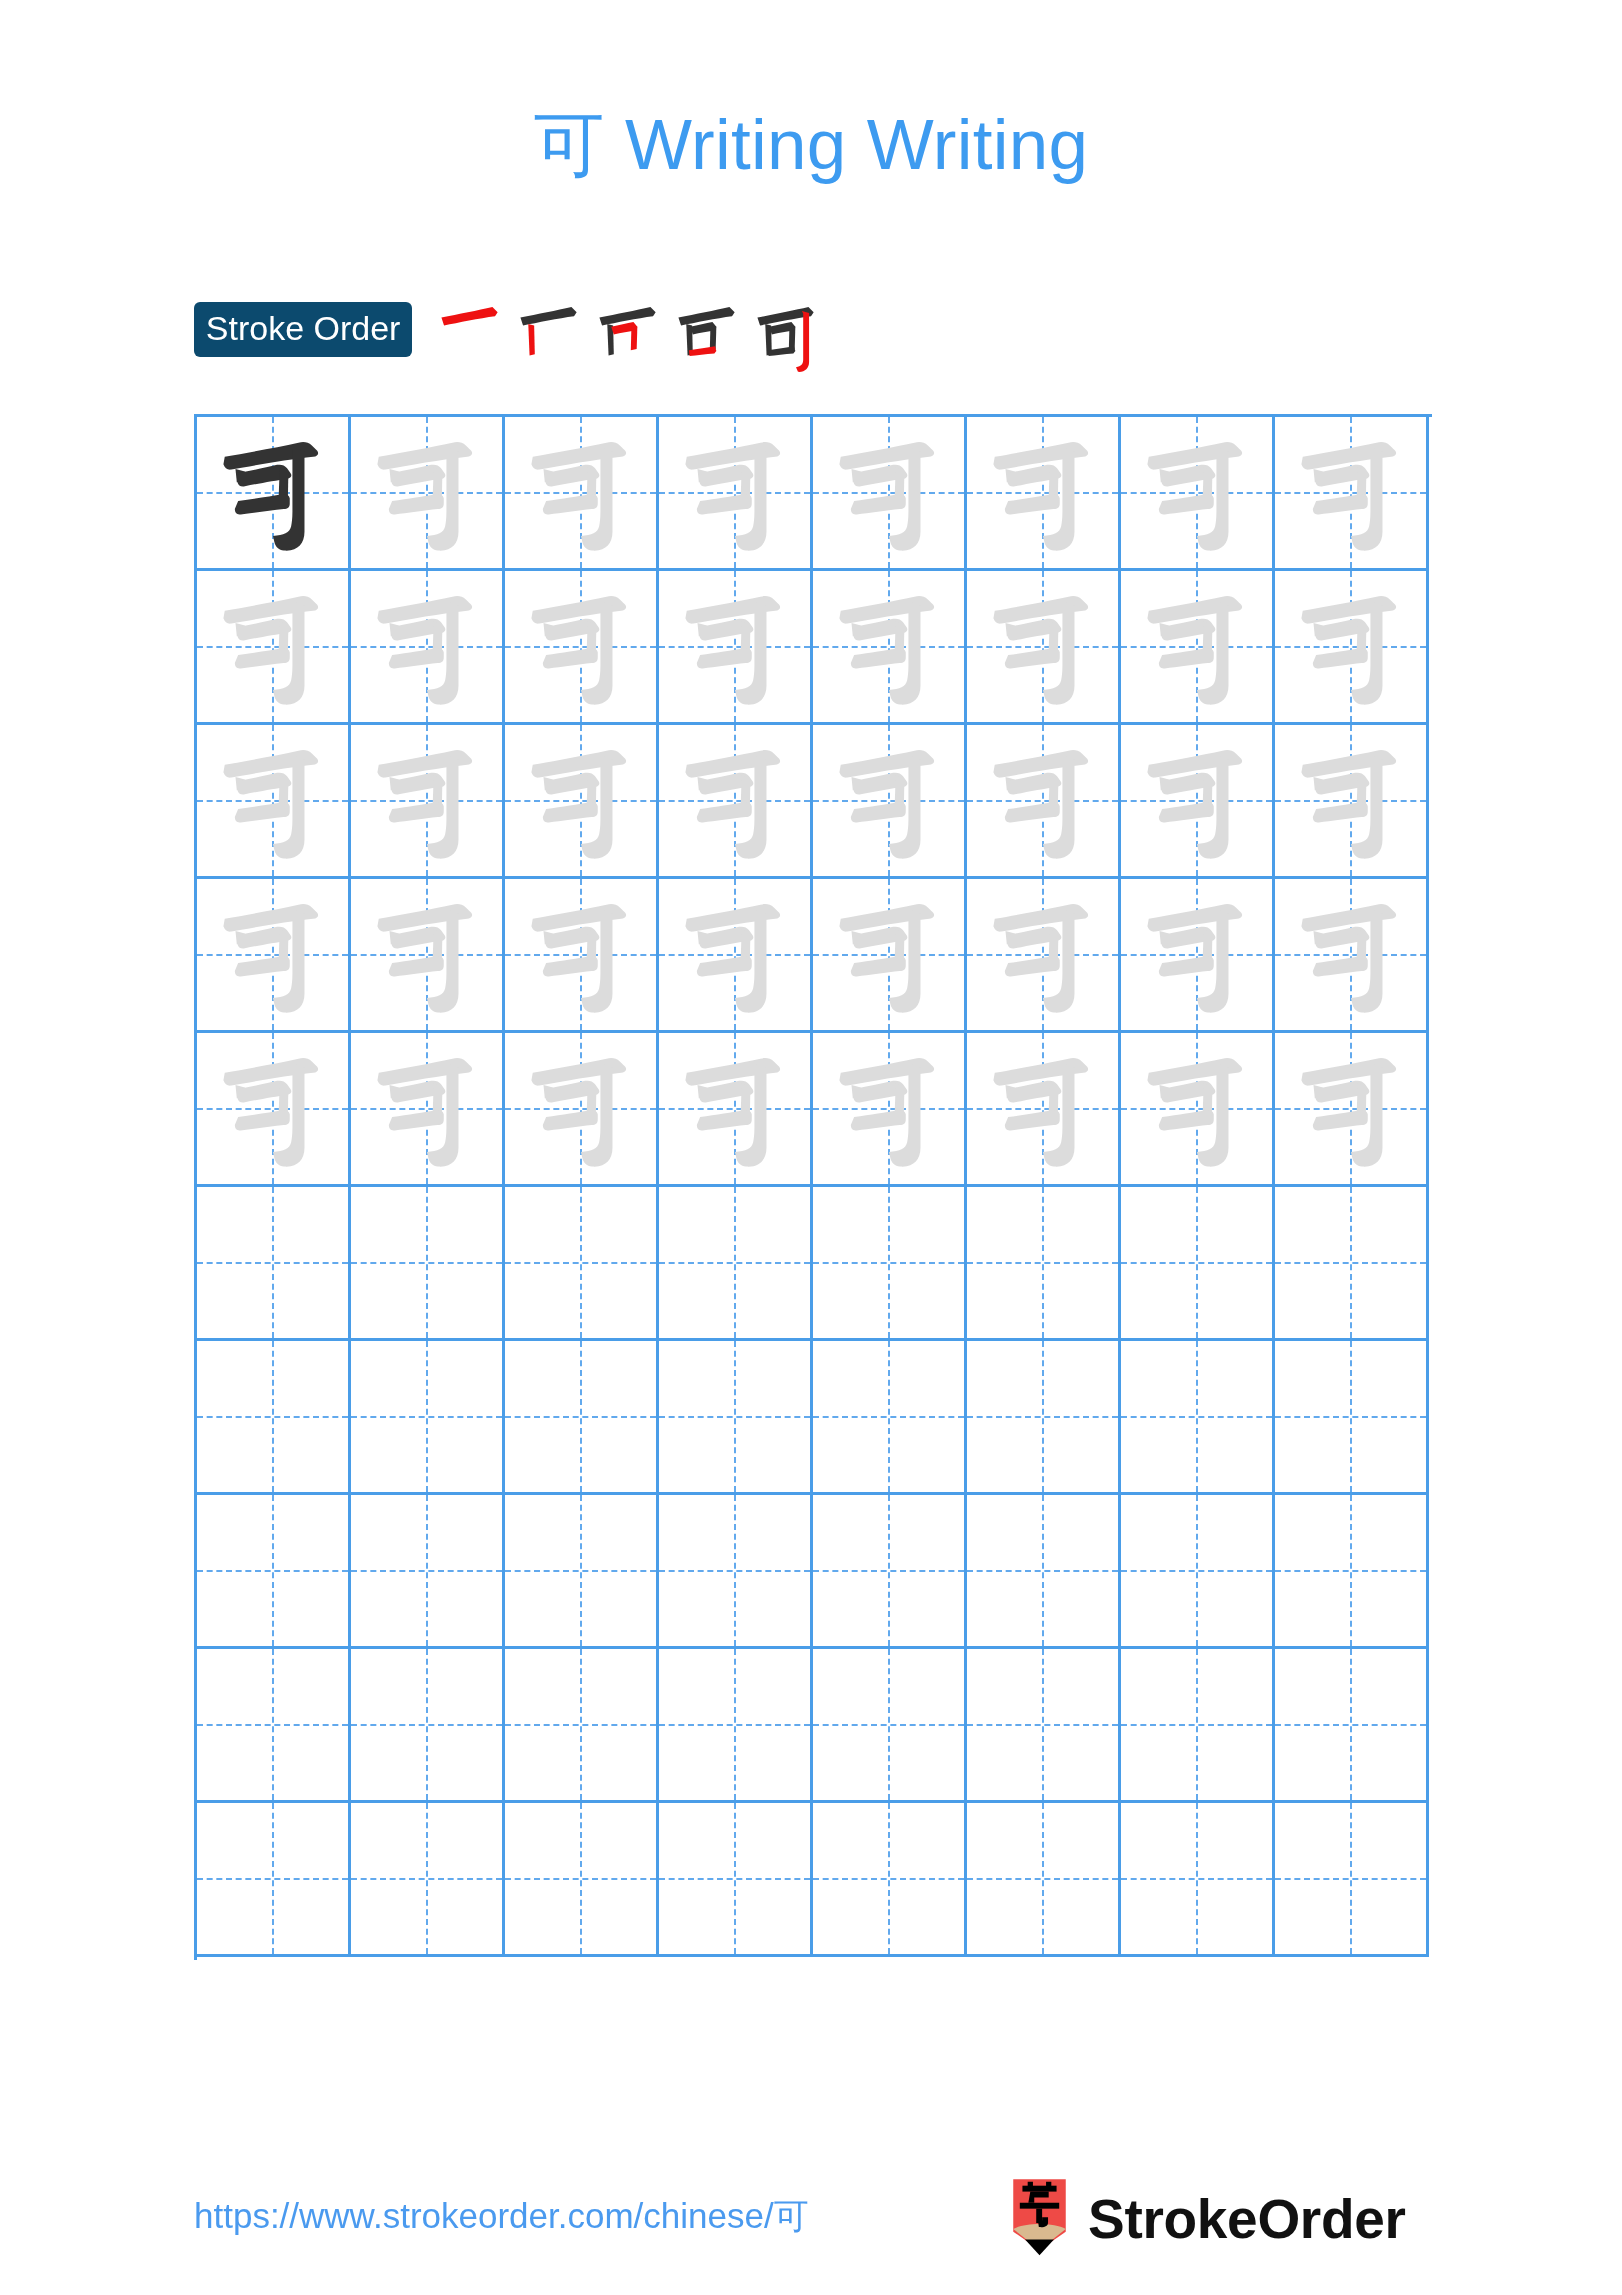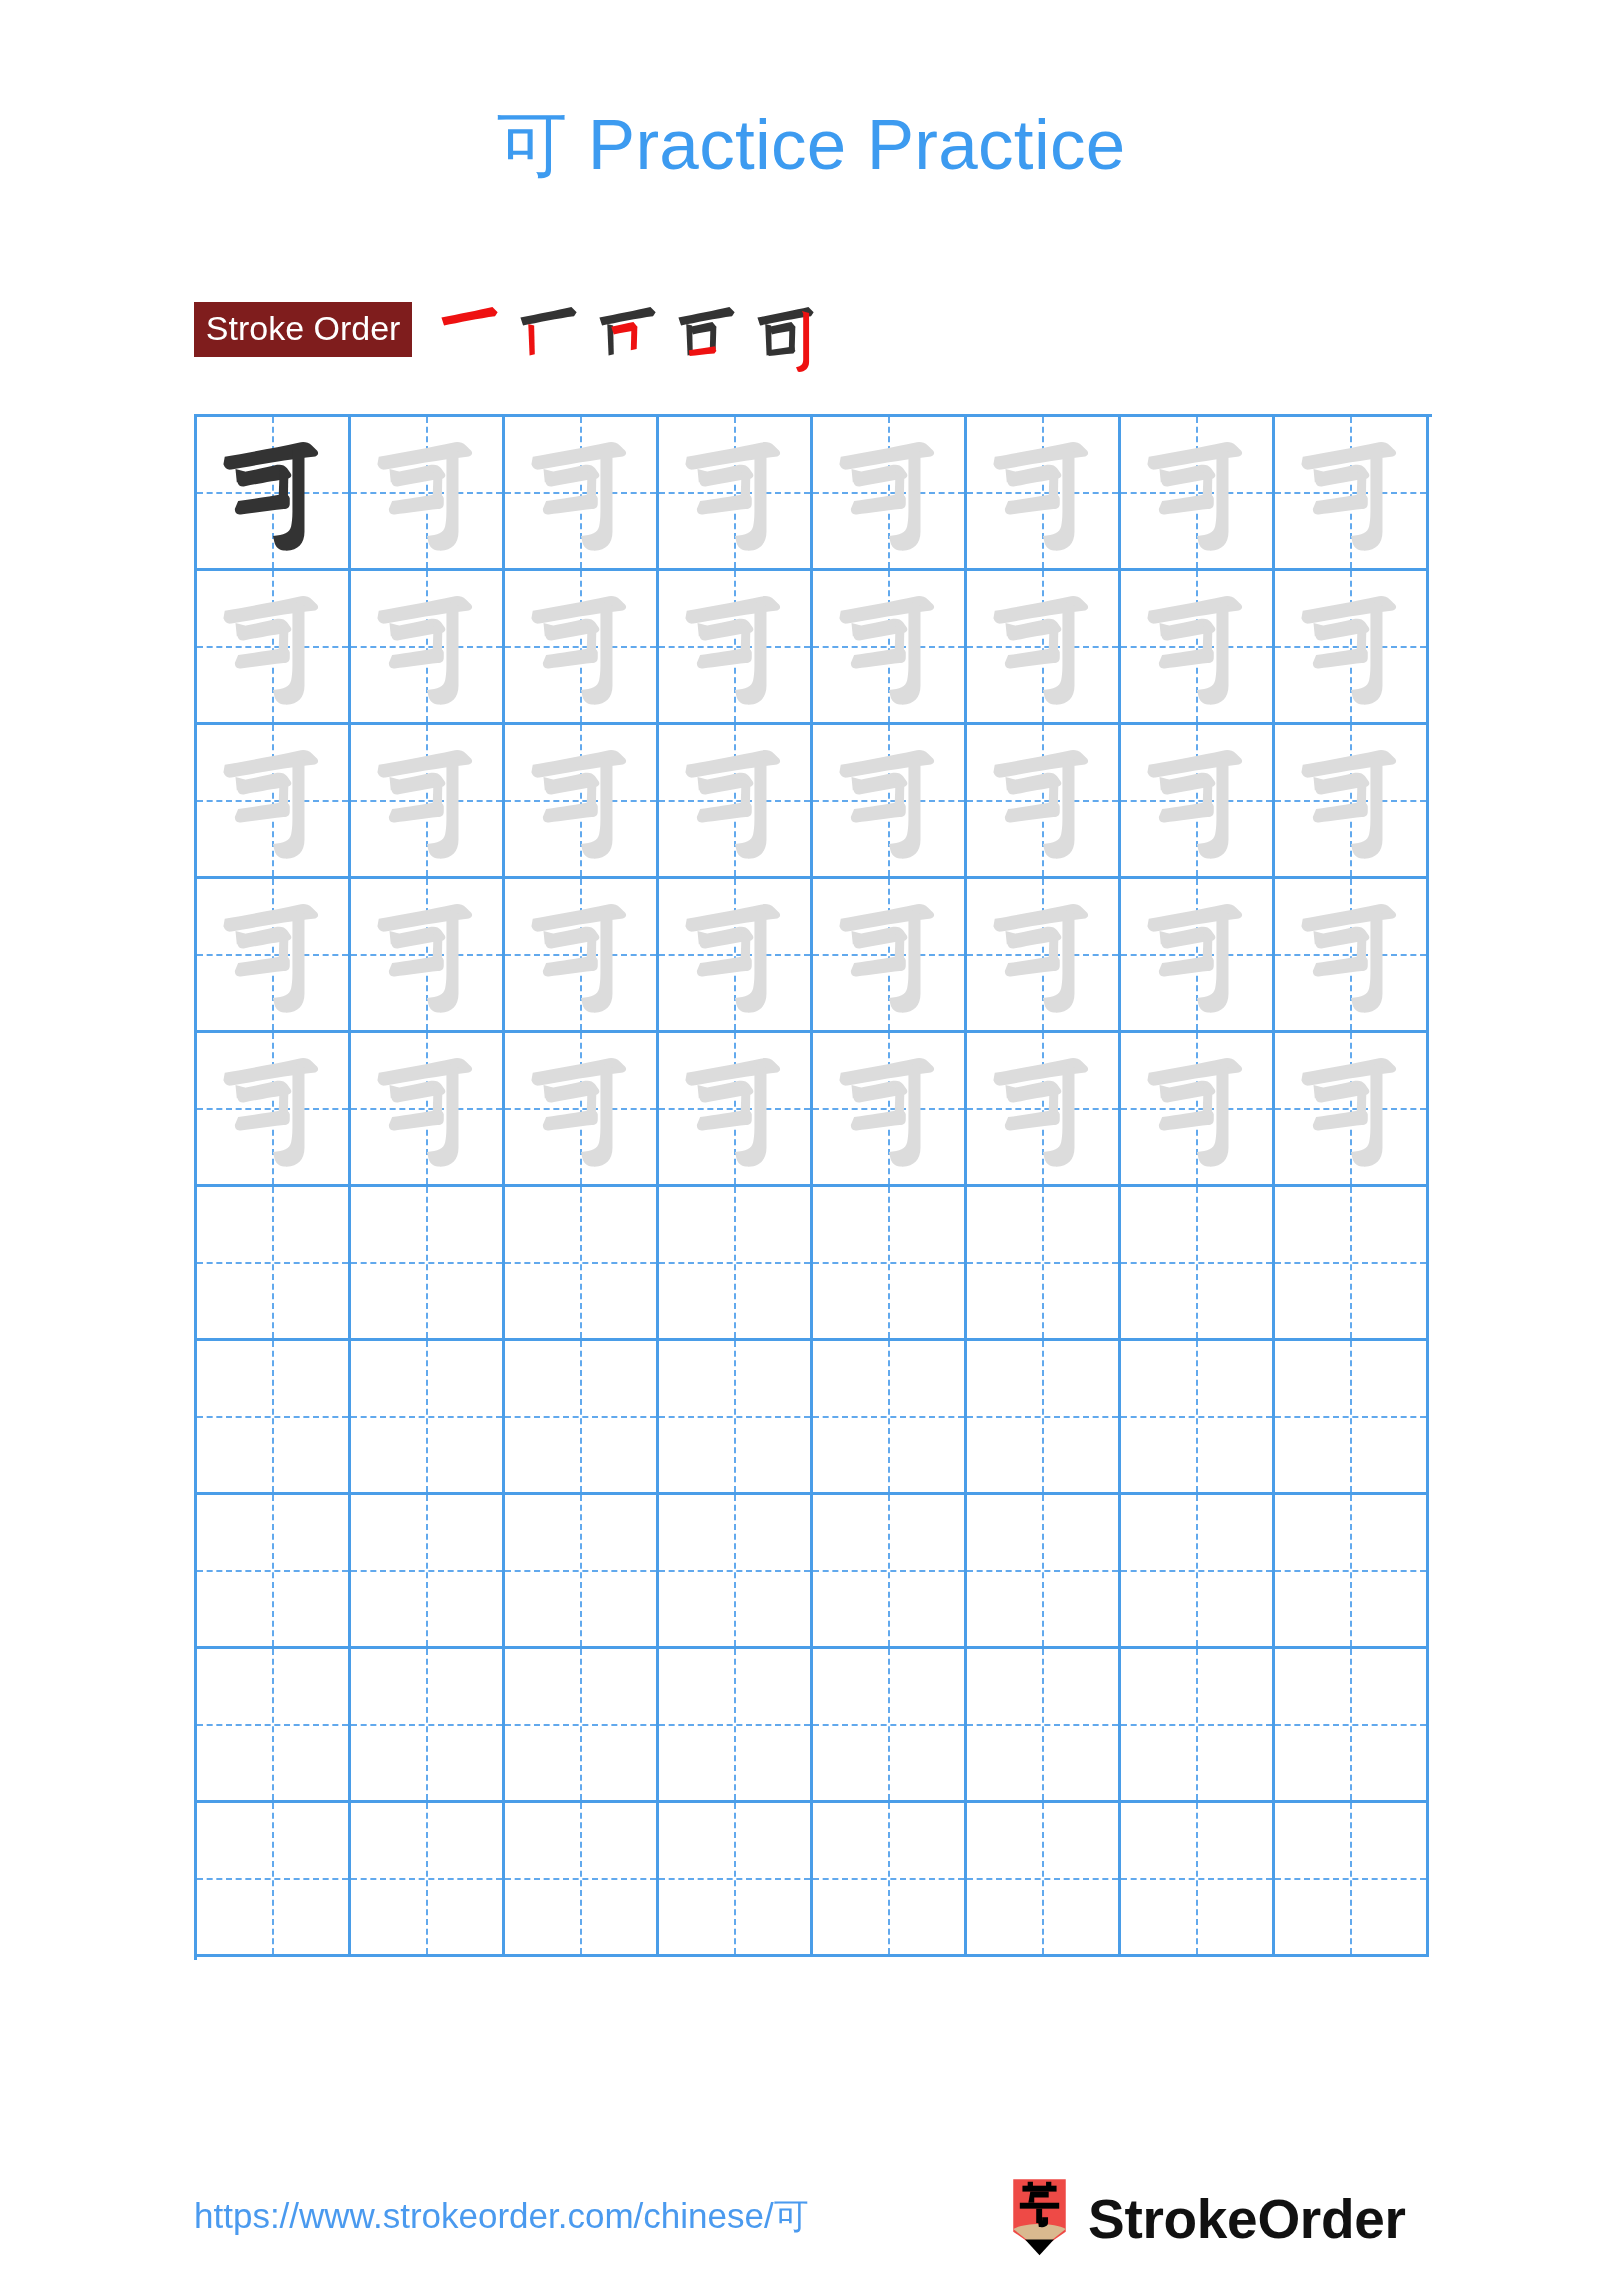--- a/index.html
+++ b/index.html
@@ -32,26 +32,26 @@
   
   .stroke-order-row {
     position: absolute;
     top: 302px;
     left: 194px;
     display: flex;
     align-items: flex-start;
     height: 72px;
   }
   .stroke-order-badge {
-    background: #7f1d1d;
+    background: #0c4a6e;
     color: #ffffff;
     font-size: 34px;
     line-height: 1;
     padding: 9.2px 11.8px 11.8px 11.8px;
-    border-radius: 0;
+    border-radius: 6px;
     white-space: nowrap;
     font-weight: 400;
   }
   .stroke-steps {
     display: flex;
     align-items: flex-start;
     margin-left: 19.6px;
     margin-top: -7.9px;
   }
   .stroke-step {
@@ -146,21 +146,21 @@
     font-size: 55px;
     font-weight: 700;
     color: #111111;
     letter-spacing: -0.3px;
     white-space: nowrap;
   }
 </style>
 </head>
 <body>
 
-<div class="page-title">可 Practice Practice</div>
+<div class="page-title">可 Writing Writing</div>
 
 <div class="stroke-order-row">
 
   <div class="stroke-order-badge">Stroke Order</div>
 
   <div class="stroke-steps">
 
     <div class="stroke-step">
       <svg viewBox="0 0 120 130" xmlns="http://www.w3.org/2000/svg">
         <path d="M14 36 C40 31 70 25 92 20 L100 28 L96 34 C72 37 40 44 18 48 Z" fill="#ee1111"></path>

